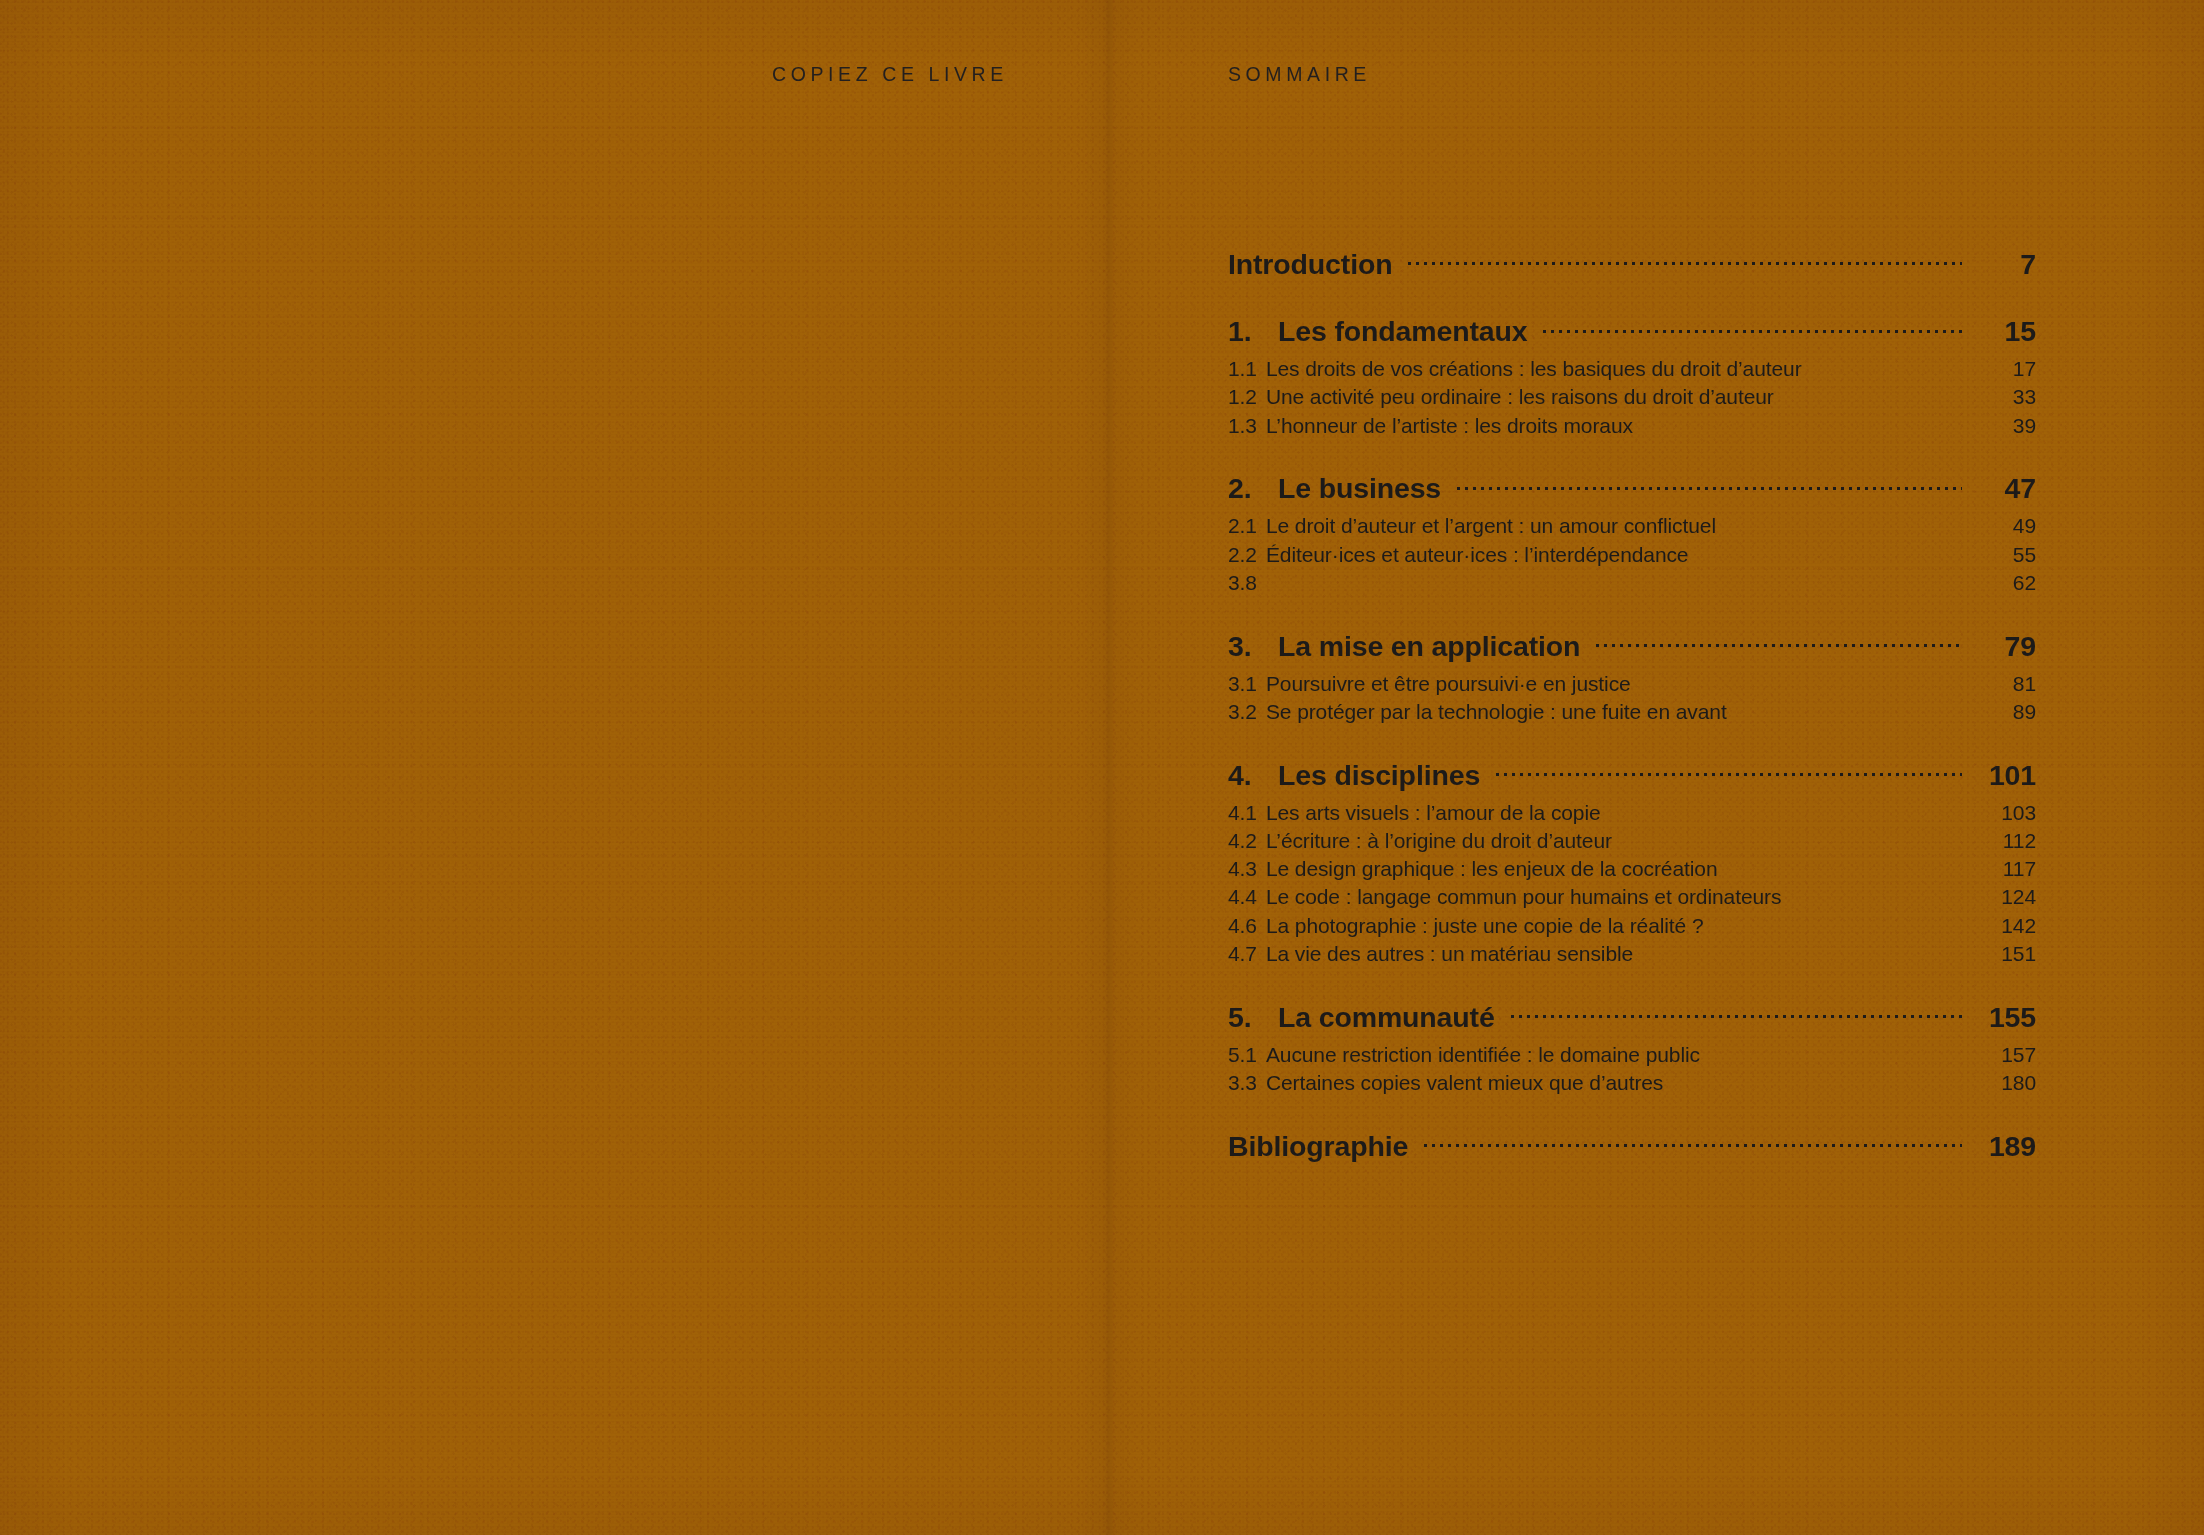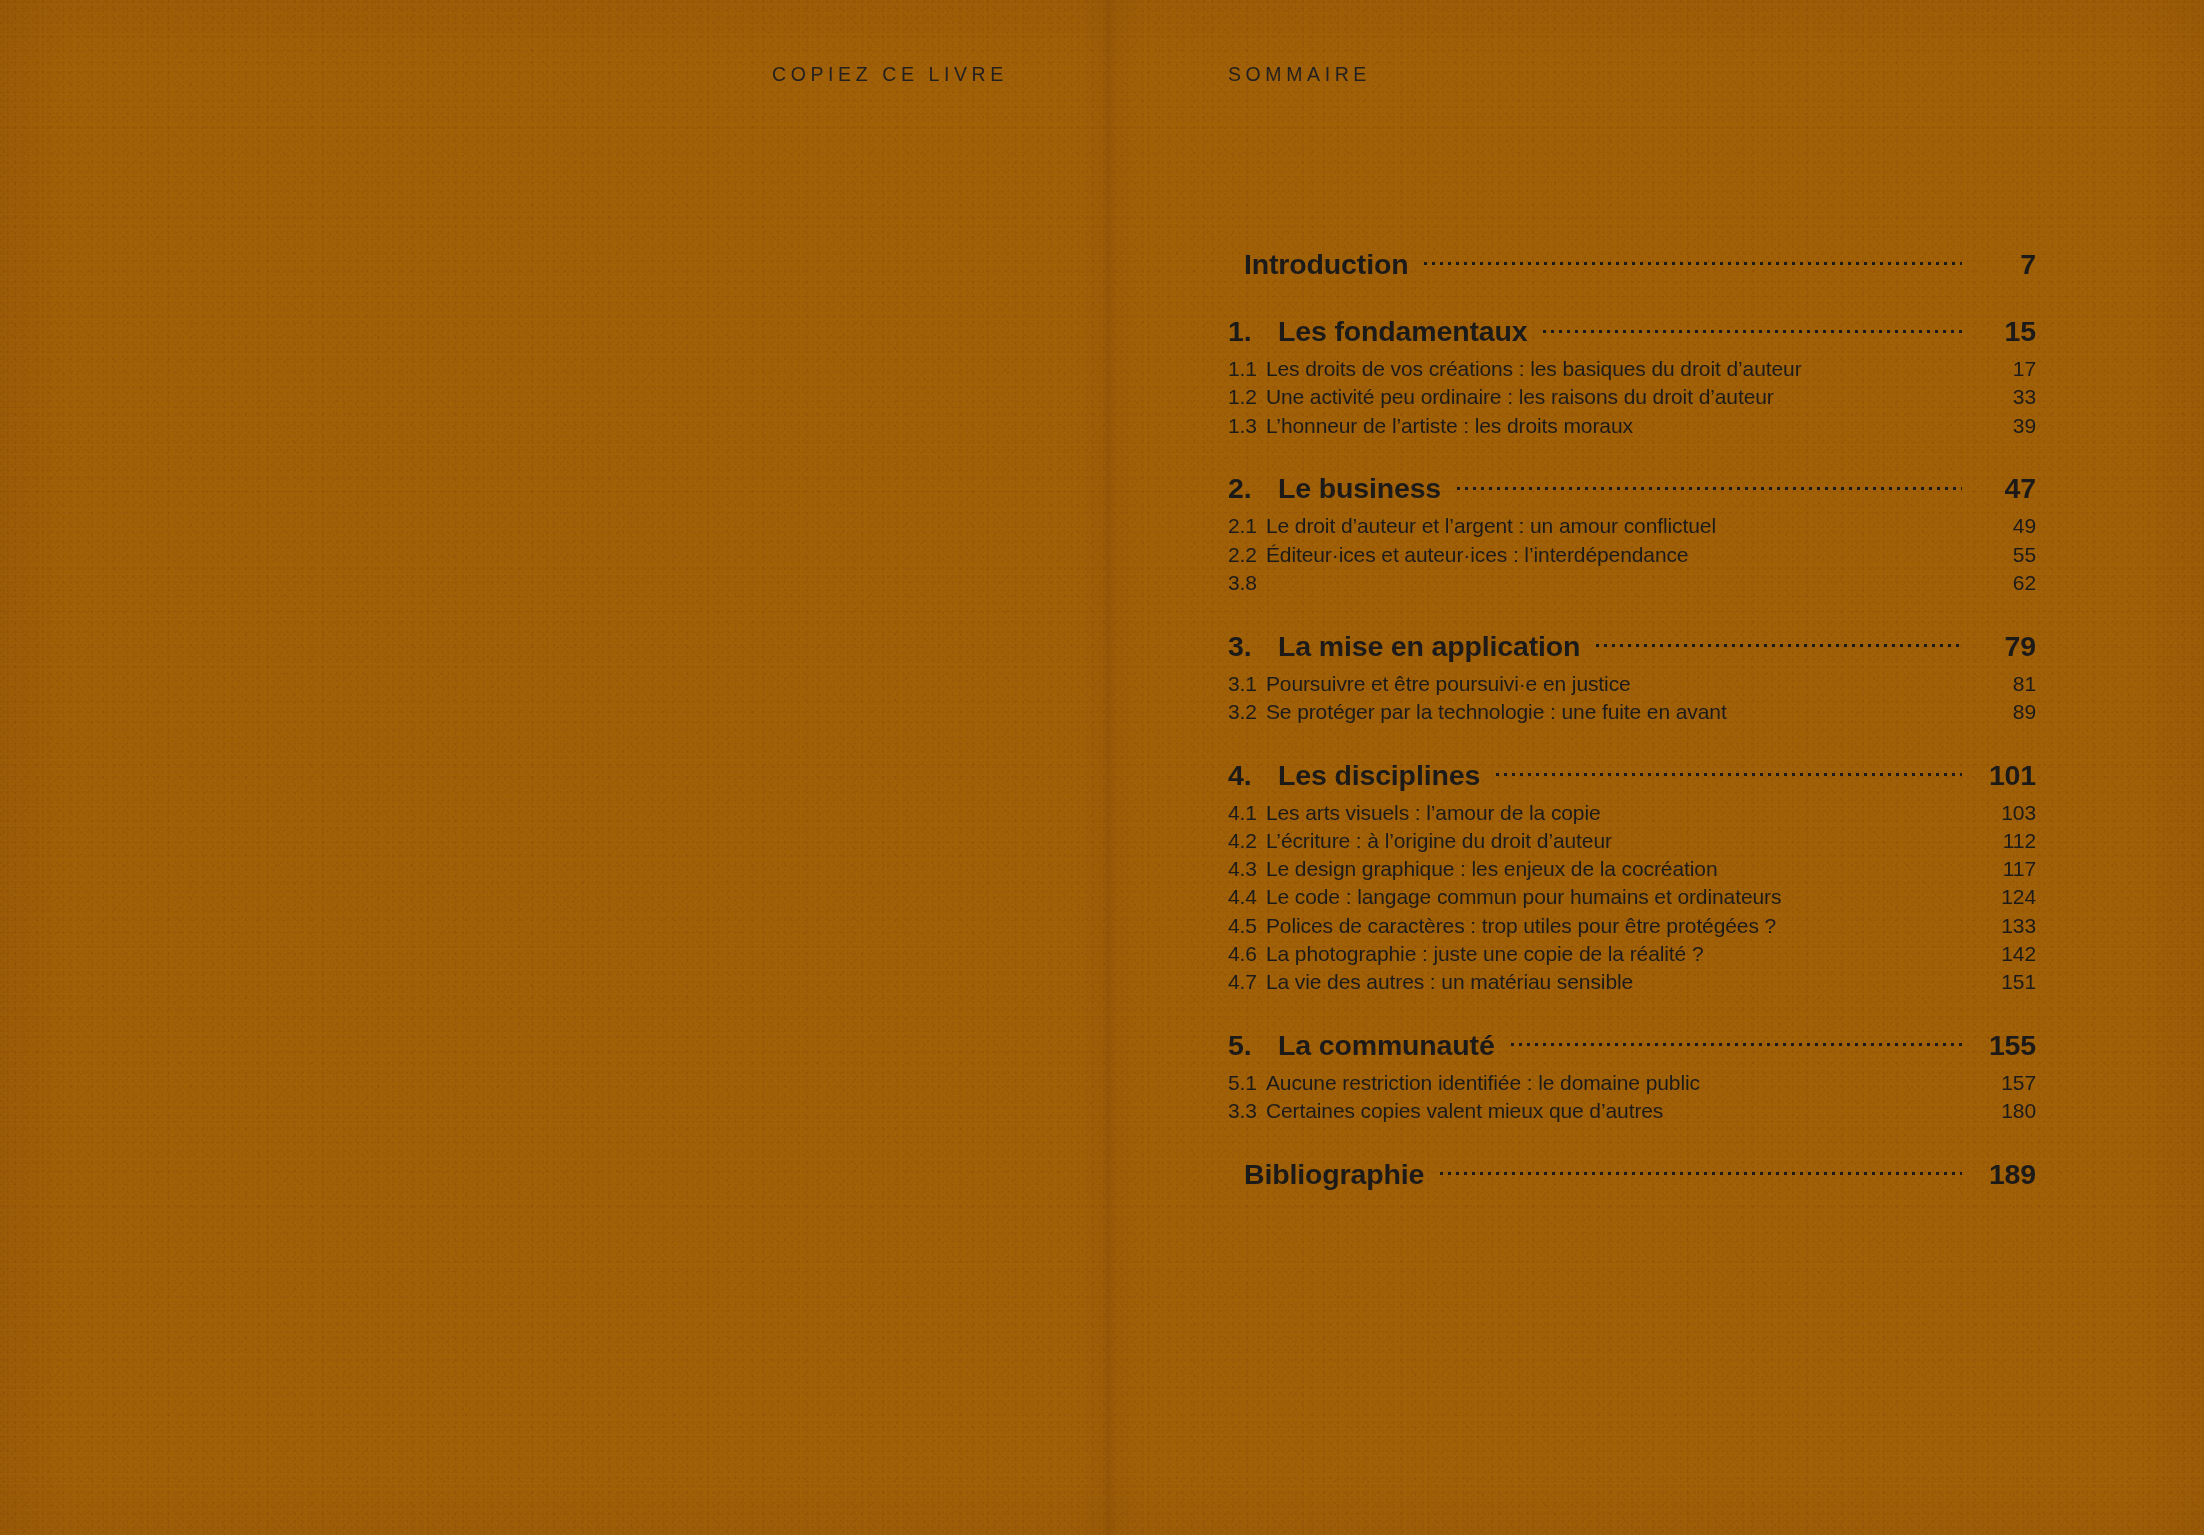--- a/index.html
+++ b/index.html
@@ -109,21 +109,21 @@
     font-size: 28.5px;
     line-height: 1.30;
     letter-spacing: -0.15px;
     margin-bottom: 5px;
   }
   .chapter .num {
     width: 50px;
     flex: 0 0 50px;
     text-align: left;
   }
-  .chapter.nonum .title { margin-left: 16px; }
+  .chapter.nonum .title { margin-left: 0; }
   .chapter .title {
     white-space: nowrap;
     padding-right: 12px;
   }
   .chapter .leader {
     flex: 1 1 auto;
     position: relative;
     height: 1em;
     overflow: hidden;
     margin: 0 4px;
@@ -288,26 +288,20 @@
           <span class="spacer"></span>
           <span class="page">117</span>
         </div>
         <div class="row sub">
           <span class="num">4.4</span>
           <span class="title">Le code : langage commun pour humains et ordinateurs</span>
           <span class="spacer"></span>
           <span class="page">124</span>
         </div>
         <div class="row sub">
-          <span class="num">4.5</span>
-          <span class="title">Polices de caractères : trop utiles pour être protégées ?</span>
-          <span class="spacer"></span>
-          <span class="page">133</span>
-        </div>
-        <div class="row sub">
           <span class="num">4.6</span>
           <span class="title">La photographie : juste une copie de la réalité ?</span>
           <span class="spacer"></span>
           <span class="page">142</span>
         </div>
         <div class="row sub">
           <span class="num">4.7</span>
           <span class="title">La vie des autres : un matériau sensible</span>
           <span class="spacer"></span>
           <span class="page">151</span>

